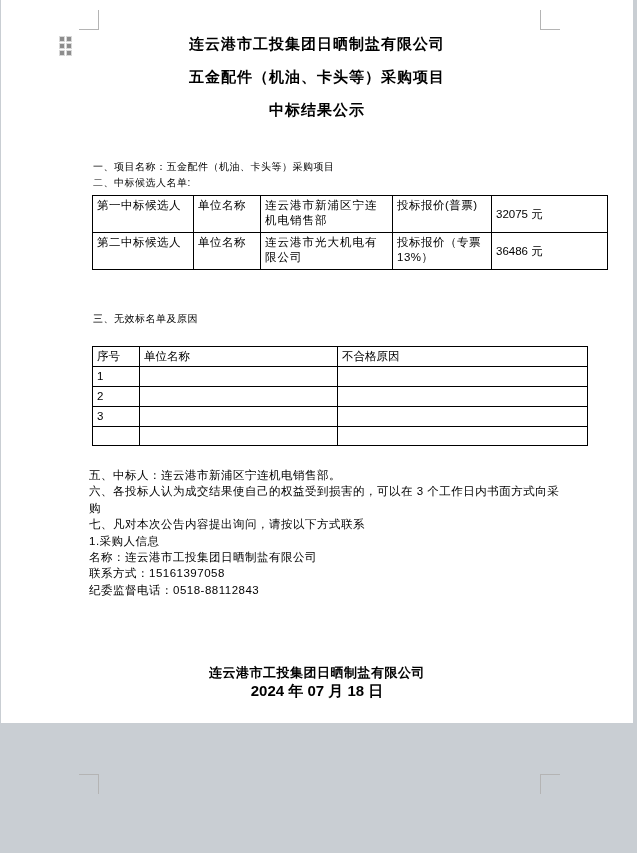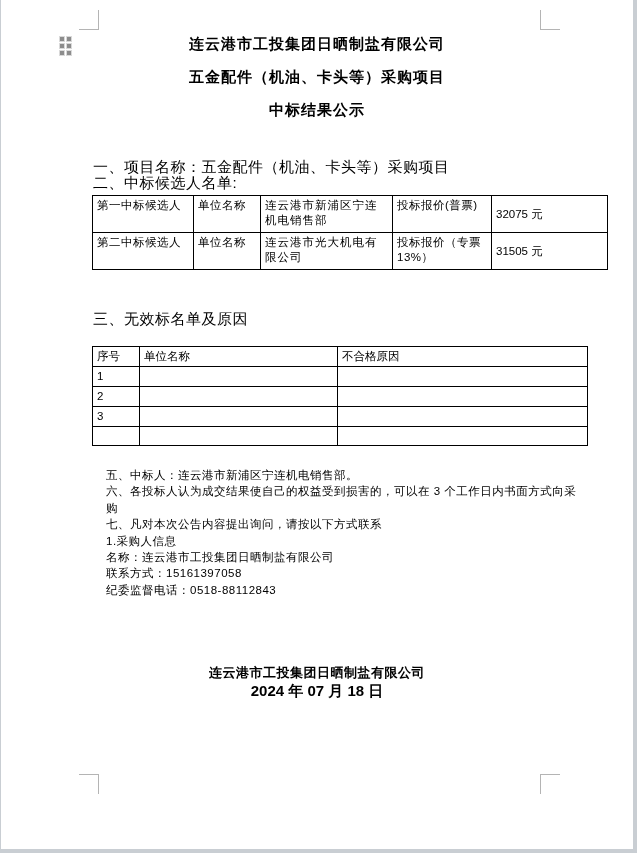--- a/index.html
+++ b/index.html
@@ -6,21 +6,21 @@
   body{
     width:637px;height:853px;
     background:#c9ced3;
     font-family:"Liberation Sans","DejaVu Sans",sans-serif;
     color:#000;
     position:relative;
     overflow:hidden;
   }
   .page{
     position:absolute;left:1px;top:0;
-    width:632px;height:849px;
+    width:632px;height:723px;
     background:#ffffff;
   }
   
   .crop{position:absolute;width:19px;height:19px;}
   .crop-tl{left:78px;top:10px;border-right:1px solid #b4b4b4;border-bottom:1px solid #b4b4b4;}
   .crop-tr{left:539px;top:10px;border-left:1px solid #b4b4b4;border-bottom:1px solid #b4b4b4;}
   .crop-bl{left:78px;top:774px;border-right:1px solid #b4b4b4;border-top:1px solid #b4b4b4;}
   .crop-br{left:539px;top:774px;border-left:1px solid #b4b4b4;border-top:1px solid #b4b4b4;}
   
   .dots{
@@ -31,21 +31,21 @@
   .dots span{background:#8c8c8c;outline:1px solid #d9d9d9;}
   
   .center-line{
     position:absolute;left:0;width:632px;
     text-align:center;font-weight:bold;font-size:15px;line-height:17px;
     letter-spacing:1px;
   }
   .t1{top:35px;} .t2{top:68px;} .t3{top:101px;}
   
   .sec{
-    position:absolute;left:92px;font-size:15px;line-height:14px;letter-spacing:0.5px;
+    position:absolute;left:92px;font-size:10px;line-height:14px;letter-spacing:0.5px;
   }
   .s1{top:160px;} .s2{top:176px;} .s3{top:312px;}
   
   table{border-collapse:collapse;table-layout:fixed;position:absolute;left:91px;}
   td{border:1px solid #000;font-size:11.5px;line-height:15px;padding:2px 4px;vertical-align:top;overflow:hidden;}
   .tbl-candidates{top:195px;width:470px;padding-left:42px;}
   .tbl-candidates tr{height:37px;}
   .tbl-candidates .c-rank{width:92px;letter-spacing:0.5px;}
   .tbl-candidates .c-field{width:58px;letter-spacing:0.5px;}
   .tbl-candidates .c-company{width:123px;letter-spacing:1px;}
@@ -53,21 +53,21 @@
   .tbl-candidates .c-price{width:107px;vertical-align:middle;}
   .tbl-invalid{top:346px;width:468px;}
   .tbl-invalid .i-no{width:38px;margin-left:12px;}
   .tbl-invalid .i-company{width:189px;}
   .tbl-invalid .i-reason{width:241px;}
   .tbl-invalid tr.hdr{height:19px;}
   .tbl-invalid tr.r{height:18px;}
   .tbl-invalid tr.last{height:19px;}
   
   .bodyblock{
-    position:absolute;left:105px;top:467px;width:480px;
+    position:absolute;left:88px;top:467px;width:480px;
     font-size:11.5px;line-height:16.4px;letter-spacing:0.5px;
   }
   
   .footer-company{position:absolute;top:664px;left:0;width:632px;text-align:center;font-weight:bold;font-size:13px;letter-spacing:0.5px;}
   .footer-date{position:absolute;top:682px;left:0;width:632px;text-align:center;font-weight:bold;font-size:15px;}
 </style>
 </head>
 <body>
 
 <div class="page">
@@ -100,21 +100,21 @@
       <td class="c-field">单位名称</td>
       <td class="c-company">连云港市新浦区宁连机电销售部</td>
       <td class="c-pricelabel">投标报价(普票)</td>
       <td class="c-price">32075 元</td>
     </tr>
     <tr>
       <td class="c-rank">第二中标候选人</td>
       <td class="c-field">单位名称</td>
       <td class="c-company">连云港市光大机电有限公司</td>
       <td class="c-pricelabel">投标报价（专票13%）</td>
-      <td class="c-price">31505 元</td>
+      <td class="c-price">36486 元</td>
     </tr>
   </tbody>
     </table>
 
   <div class="sec s3">三、无效标名单及原因</div>
 
   <table class="tbl-invalid">
     <tbody>
         <tr class="hdr">
       <td class="i-no">序号</td>

